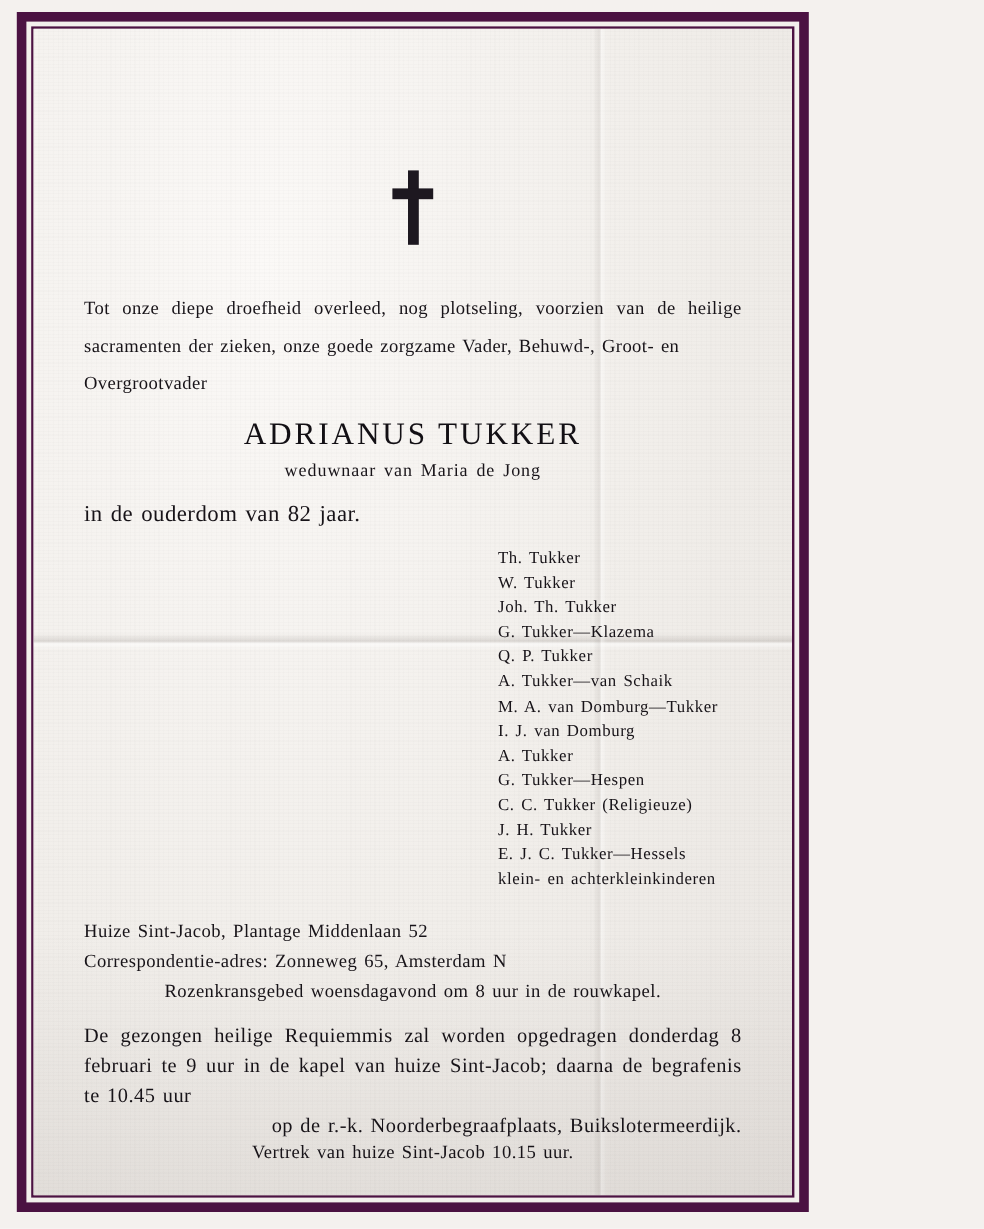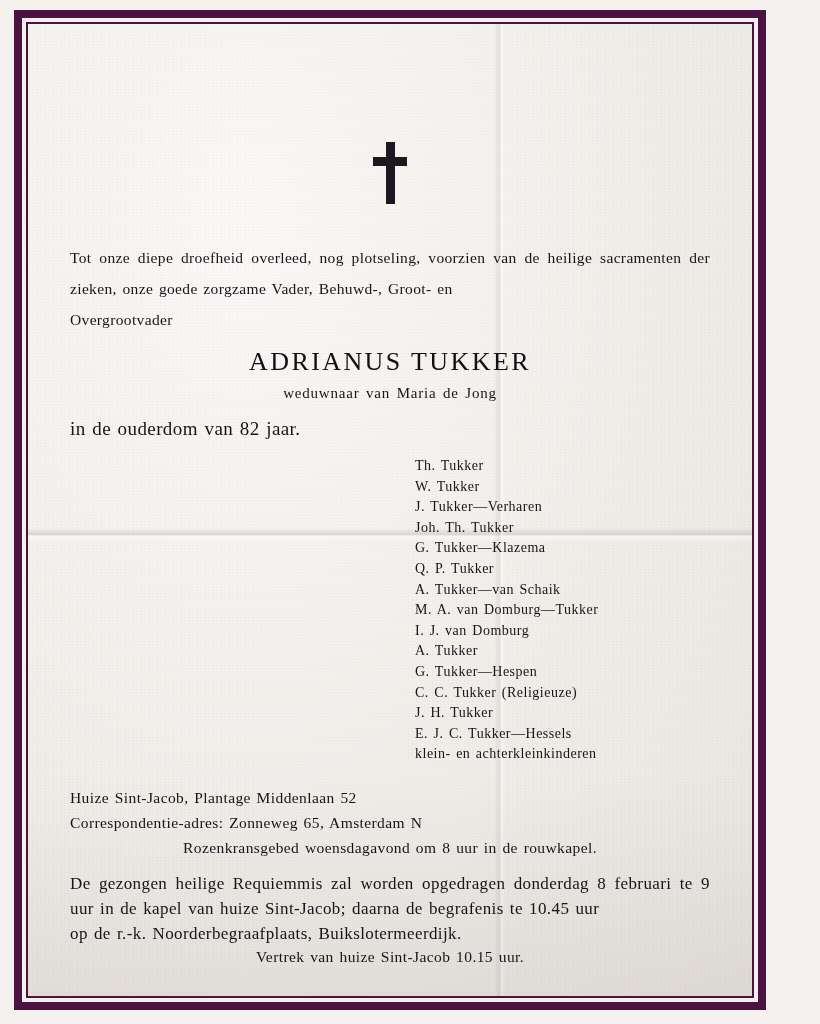--- a/index.html
+++ b/index.html
@@ -20,21 +20,21 @@
     width: 820px;
     height: 1024px;
     background: #f4f1ee;
   }
 
   
   #card {
     position: absolute;
     left: 14px;
     top: 10px;
-    width: 752px;
+    width: 660px;
     height: 1000px;
     background: #4b1242;
     box-sizing: border-box;
     padding: 8px;
   }
   
   #frame-white {
     width: 100%;
     height: 100%;
     background: #f2efec;
@@ -191,21 +191,21 @@
   .requiem {
     margin-top: 14px;
     font-size: 17px;
     line-height: 25px;
     text-align: justify;
     letter-spacing: 0.4px;
     word-spacing: 1.5px;
   }
   .requiem .ctr {
     display: block;
-    text-align: left;
+    text-align: right;
   }
   .depart {
     margin-top: 2px;
     text-align: center;
     font-size: 15.5px;
     letter-spacing: 0.4px;
     word-spacing: 1.5px;
   }
 </style>
 </head>
@@ -236,21 +236,20 @@
               <span class="last-line">Overgrootvader</span>
             </div>
 
             <div class="deceased-name">ADRIANUS TUKKER</div>
             <div class="widow">weduwnaar van Maria de Jong</div>
             <div class="age">in de ouderdom van 82 jaar.</div>
 
             <div class="survivors">
               <div class="row">Th. Tukker</div>
               <div class="row">W. Tukker</div>
-              <div class="row">J. Tukker—Verharen</div>
               <div class="row">Joh. Th. Tukker</div>
               <div class="row">G. Tukker—Klazema</div>
               <div class="row">Q. P. Tukker</div>
               <div class="row">A. Tukker—van Schaik</div>
               <div class="row">M. A. van Domburg—Tukker</div>
               <div class="row">I. J. van Domburg</div>
               <div class="row">A. Tukker</div>
               <div class="row">G. Tukker—Hespen</div>
               <div class="row">C. C. Tukker (Religieuze)</div>
               <div class="row">J. H. Tukker</div>

